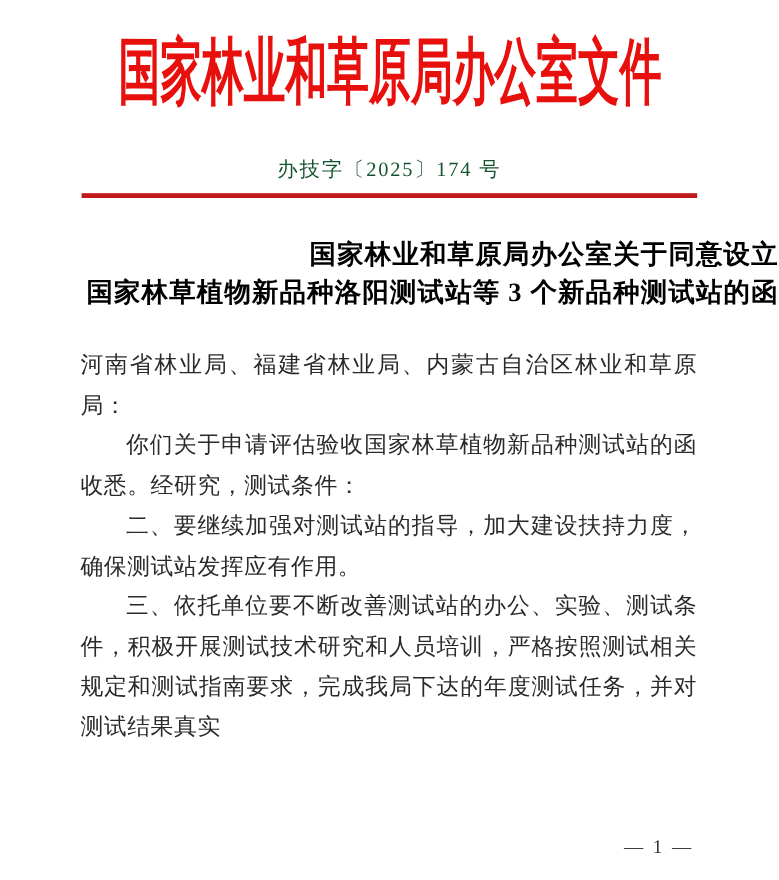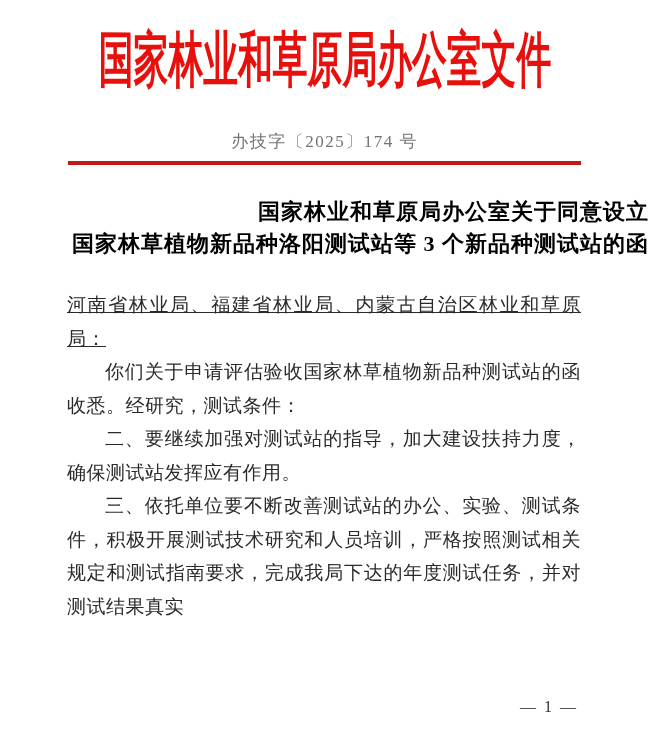--- a/index.html
+++ b/index.html
@@ -33,21 +33,21 @@
     color: #e8100c;
   }
   .doc-number {
     position: absolute;
     top: 131px;
     left: 0;
     width: 100%;
     text-align: center;
     font-size: 17px;
     line-height: 22px;
-    color: #737373;
+    color: #14532d;
     letter-spacing: 1.5px;
   }
   .divider {
     position: absolute;
     top: 161px;
     left: 68px;
     width: 513px;
     height: 4px;
     background: #c0191c;
   }
@@ -74,21 +74,20 @@
     text-align: justify;
     text-justify: inter-character;
     letter-spacing: 0.5px;
   }
   .body-text p {
     margin: 0;
     text-indent: 2em;
   }
   .body-text p.salutation {
     text-indent: 0;
-    text-decoration: underline;
   }
   .page-number {
     position: absolute;
     top: 697px;
     right: 71px;
     font-size: 16px;
     line-height: 20px;
     color: #333333;
     letter-spacing: 2px;
     white-space: nowrap;

